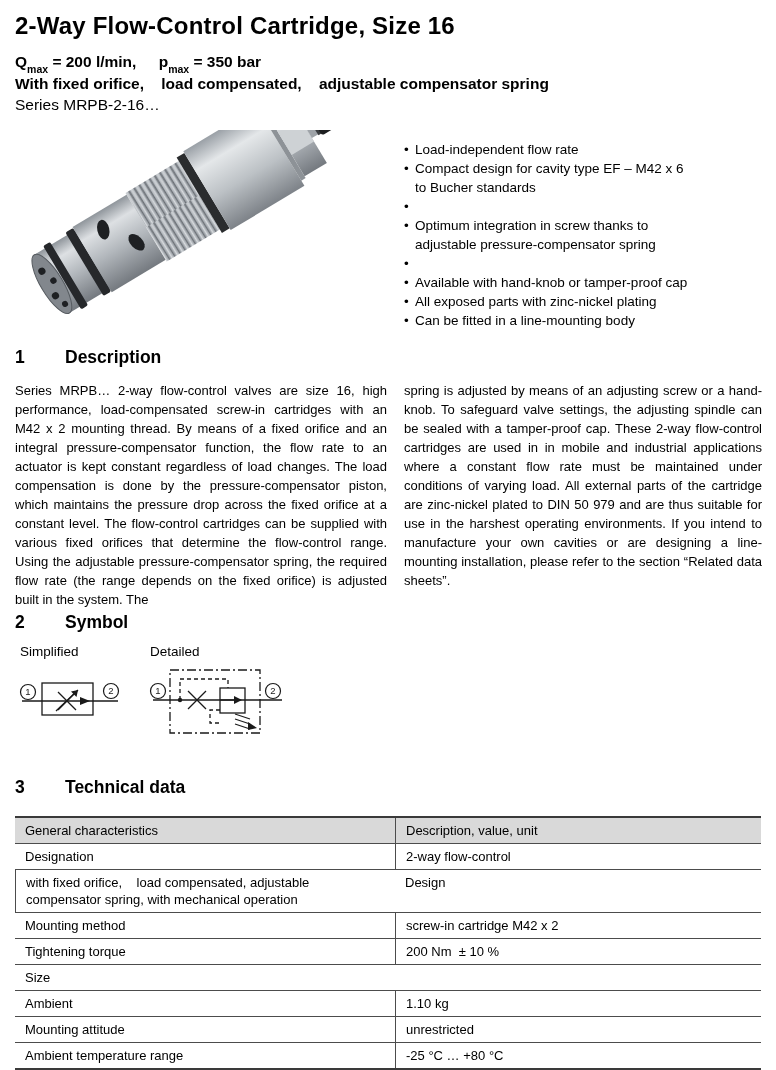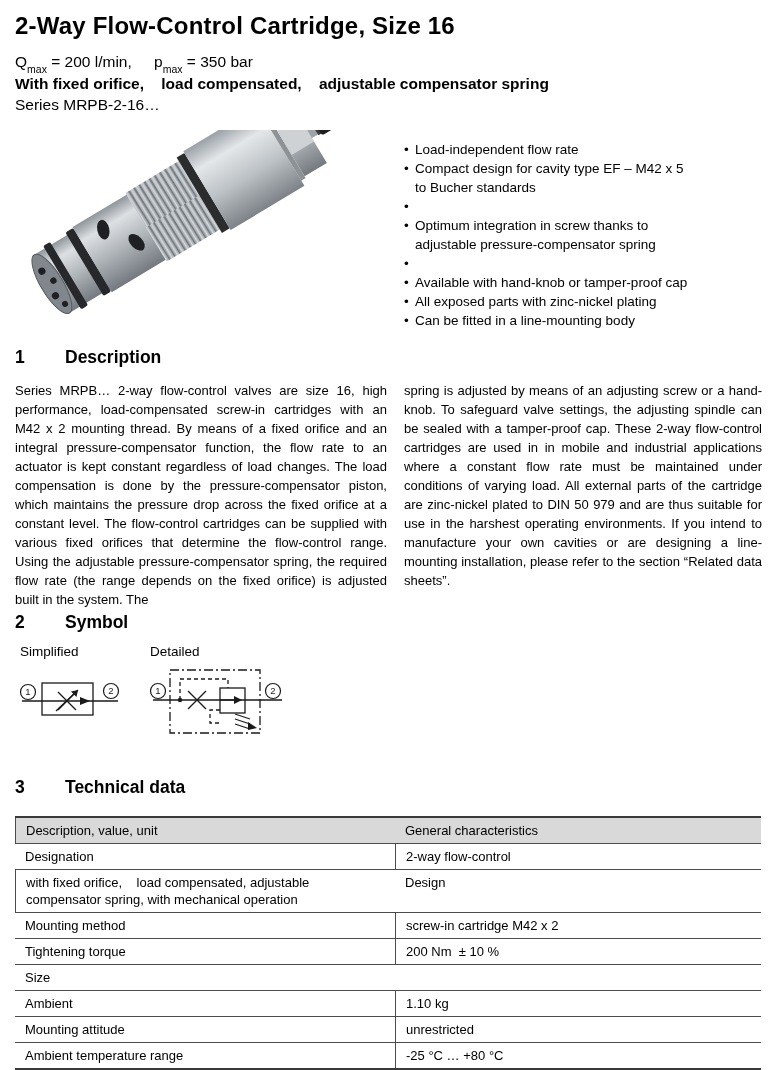--- a/index.html
+++ b/index.html
@@ -2,21 +2,21 @@
 <html><head>
 <meta charset="utf-8">
 <style>
   * { margin:0; padding:0; box-sizing:border-box; }
   html,body { background:#e8e8e8; }
   body { font-family:"Liberation Sans","DejaVu Sans",sans-serif; color:#000; }
   .page { position:relative; width:776px; height:1070px; background:#ffffff; margin:0 auto; overflow:hidden; }
 
   
   .title { position:absolute; left:15px; top:12px; font-size:24px; font-weight:bold; letter-spacing:0.2px; }
-  .specline { position:absolute; left:15px; top:53px; font-size:15.5px; }
+  .specline { position:absolute; left:15px; top:53px; font-size:15.5px;font-weight:bold; }
   .specline sub { font-size:10.5px; position:relative; bottom:-2px; }
   .spec-p { margin-left:18px; }
   .subline2 { position:absolute; left:15px; top:75px; font-size:15.5px; white-space:pre-wrap;font-weight:bold; }
   .subline3 { position:absolute; left:15px; top:96px; font-size:15.5px; }
 
   
   .hero-img { position:absolute; left:15px; top:130px; width:320px; height:200px; }
   .features { position:absolute; left:404px; top:140px; width:365px; list-style:none; }
   .features li { display:flex; font-size:13.5px; line-height:19px; }
   .feat-dot { width:11px; flex:0 0 11px; }
@@ -111,21 +111,21 @@
     </g>
   </svg>
 
   <ul class="features">
     <li>
         <span class="feat-dot">•</span>
         <div><span>Load-independent flow rate</span></div>
       </li>
     <li>
         <span class="feat-dot">•</span>
-        <div><span>Compact design for cavity type EF – M42 x 5</span><div>to Bucher standards</div></div>
+        <div><span>Compact design for cavity type EF – M42 x 6</span><div>to Bucher standards</div></div>
       </li>
     <li>
         <span class="feat-dot">•</span>
       </li>
     <li>
         <span class="feat-dot">•</span>
         <div><span>Optimum integration in screw thanks to</span><div>adjustable pressure-compensator spring</div></div>
       </li>
     <li>
         <span class="feat-dot">•</span>
@@ -193,22 +193,22 @@
     <text class="port-txt" x="133" y="32.4">2</text>
   </svg>
 
   <div class="sec-head h-tech">
     <span class="sec-num">3</span>
     <span>Technical data</span>
   </div>
 
   <div class="ttable">
     <div class="trow thead-row">
+      <div class="cell">General characteristics</div>
       <div class="cell cell-val">Description, value, unit</div>
-      <div class="cell">General characteristics</div>
     </div>
     <div class="trow">
       <div class="cell">Designation</div>
       <div class="cell cell-val">2-way flow-control</div>
     </div>
     <div class="trow">
       <div class="cell cell-val">with fixed orifice,    load compensated, adjustable
 compensator spring, with mechanical operation</div>
       <div class="cell">Design</div>
     </div>

